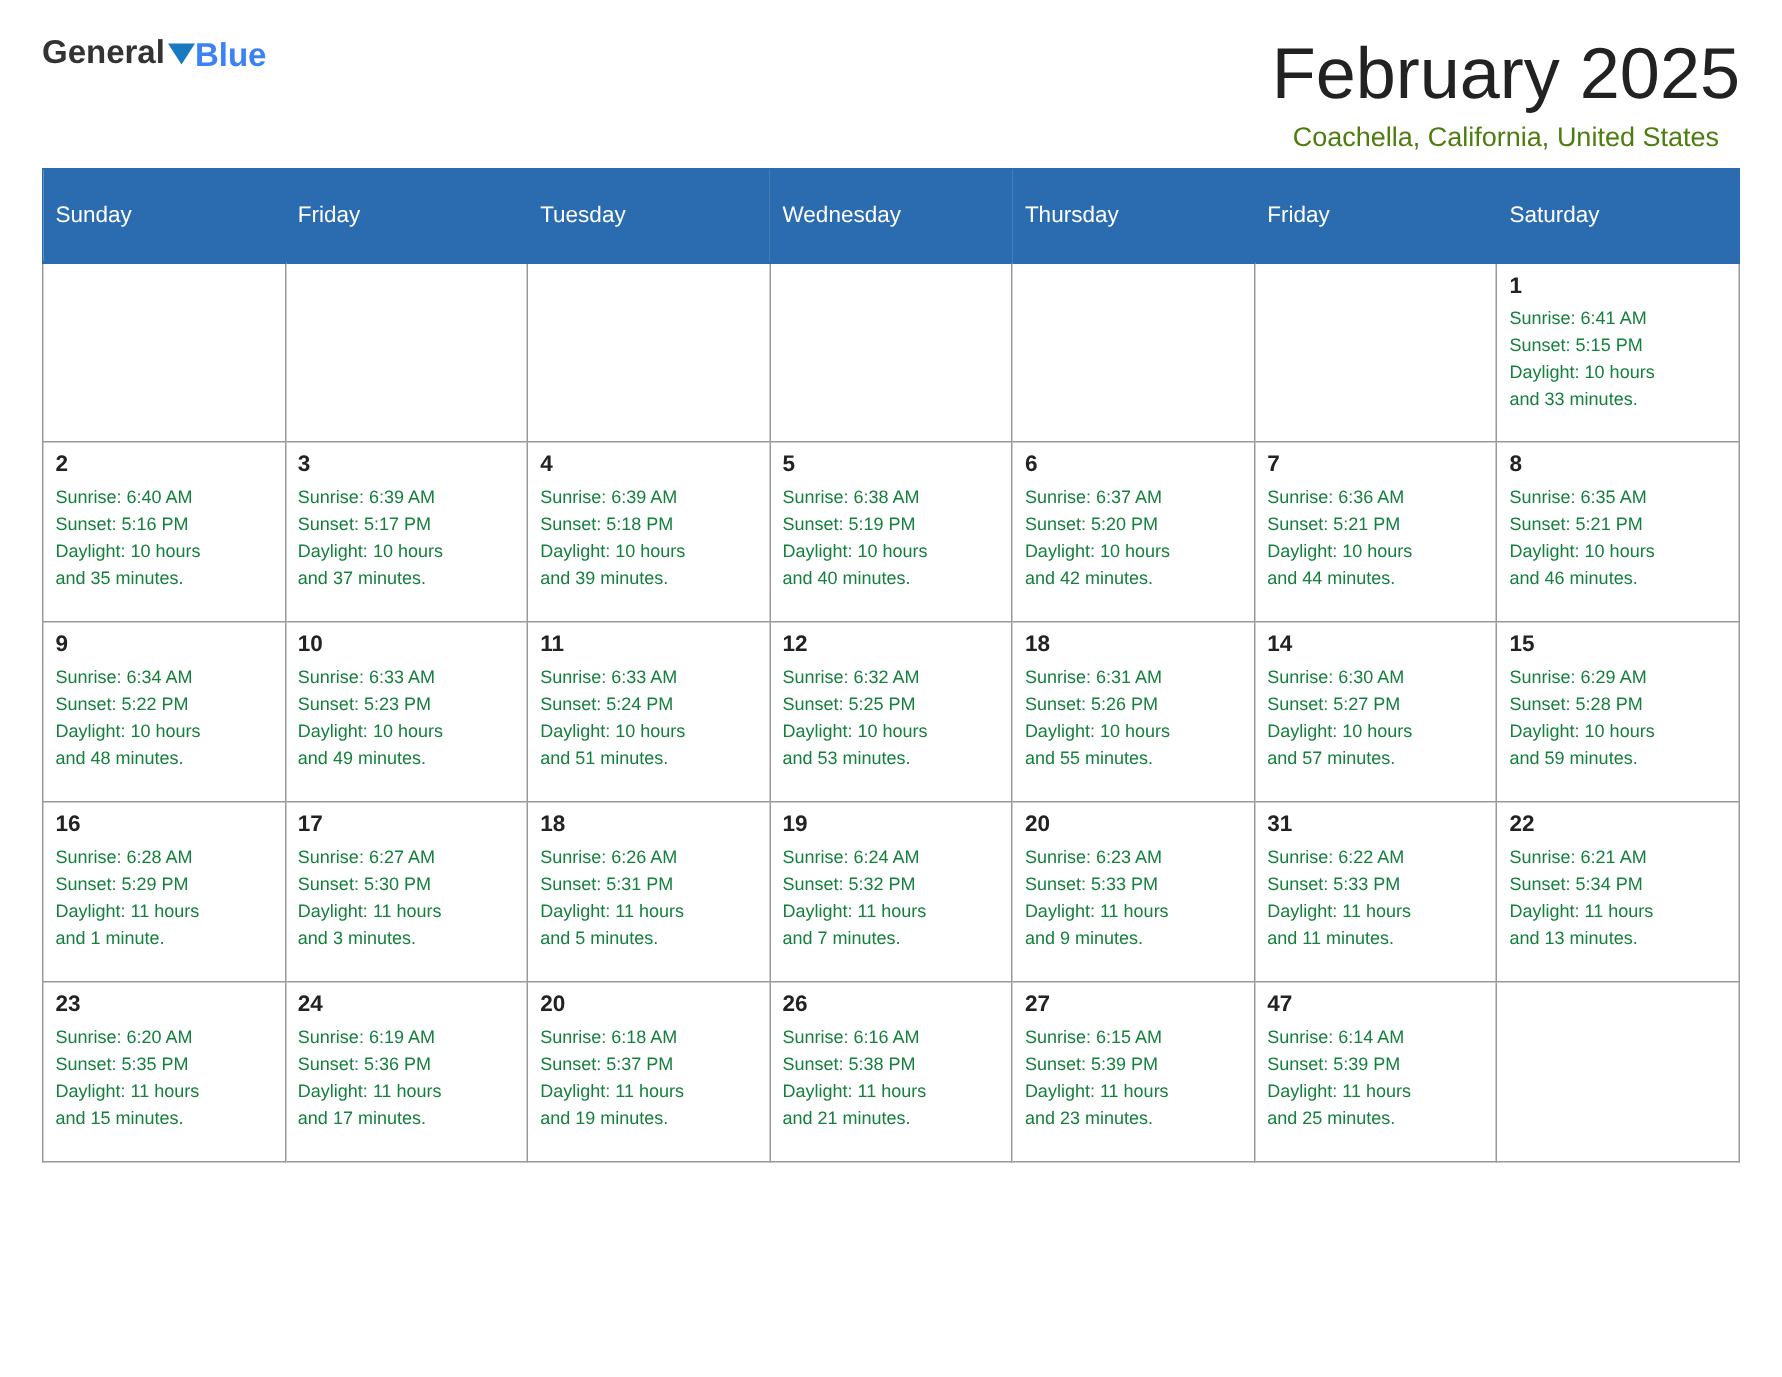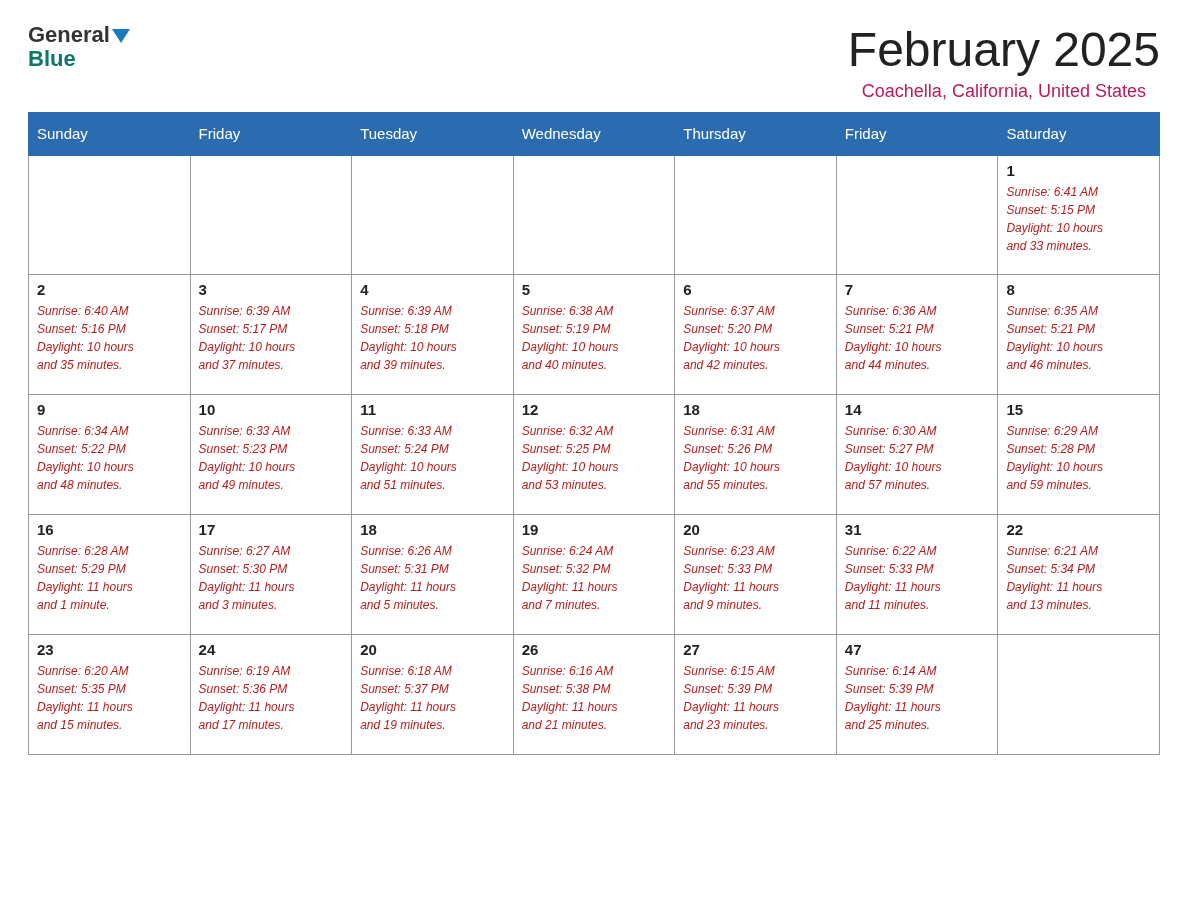--- a/index.html
+++ b/index.html
@@ -14,21 +14,21 @@
 
     
     .header {
       display: flex;
       justify-content: space-between;
       align-items: flex-start;
       margin-bottom: 10px;
     }
     .logo-area {
       display: flex;
-      flex-direction: column;
+      flex-direction: row;
       align-items: flex-start;
     }
     .logo-text {
       font-size: 22px;
       font-weight: bold;
       color: #333;
       line-height: 1;
     }
     .logo-triangle {
       display: inline-block;
@@ -46,36 +46,36 @@
       text-align: center;
     }
     .calendar-title {
       font-size: 48px;
       font-weight: normal;
       color: #222;
       line-height: 1.1;
     }
     .calendar-subtitle {
       font-size: 18px;
-      color: #be185d;
+      color: #4d7c0f;
       margin-top: 4px;
     }
 
     
     .calendar-table {
       width: 100%;
       border-collapse: collapse;
       margin-top: 8px;
     }
     .calendar-table th {
       background-color: #2b6cb0;
       color: #fff;
       font-size: 15px;
       font-weight: normal;
-      padding: 12px 8px;
+      padding: 22px 8px;
       text-align: left;
       border: 1px solid #2b6cb0;
     }
     .calendar-table td {
       vertical-align: top;
       padding: 6px 8px 8px 8px;
       border: 1px solid #999;
       width: calc(100% / 7);
       min-height: 110px;
       height: 120px;
@@ -85,37 +85,36 @@
       border-top: 2px solid #2b6cb0;
     }
     .day-number {
       font-size: 15px;
       font-weight: bold;
       color: #222;
       margin-bottom: 4px;
     }
     .day-info {
       font-size: 12px;
-      color: #b91c1c;
+      color: #15803d;
       line-height: 1.5;
-      font-style: italic;
     }
     .empty-cell {
       background: #f9f9f9;
     }
   </style>
 </head>
 <body>
 
 <div class="header">
   <div class="logo-area">
     <div>
       <span class="logo-text">General</span><span class="logo-triangle"></span>
     </div>
-    <div style="color:#0f766e; font-size:22px; font-weight:bold;">Blue</div>
+    <div style="color:#3b82f6; font-size:22px; font-weight:bold;">Blue</div>
   </div>
   <div class="title-area">
     <div class="calendar-title">February 2025</div>
     <div class="calendar-subtitle">Coachella, California, United States</div>
   </div>
 </div>
 
 <table class="calendar-table">
   <thead>
     <tr>

